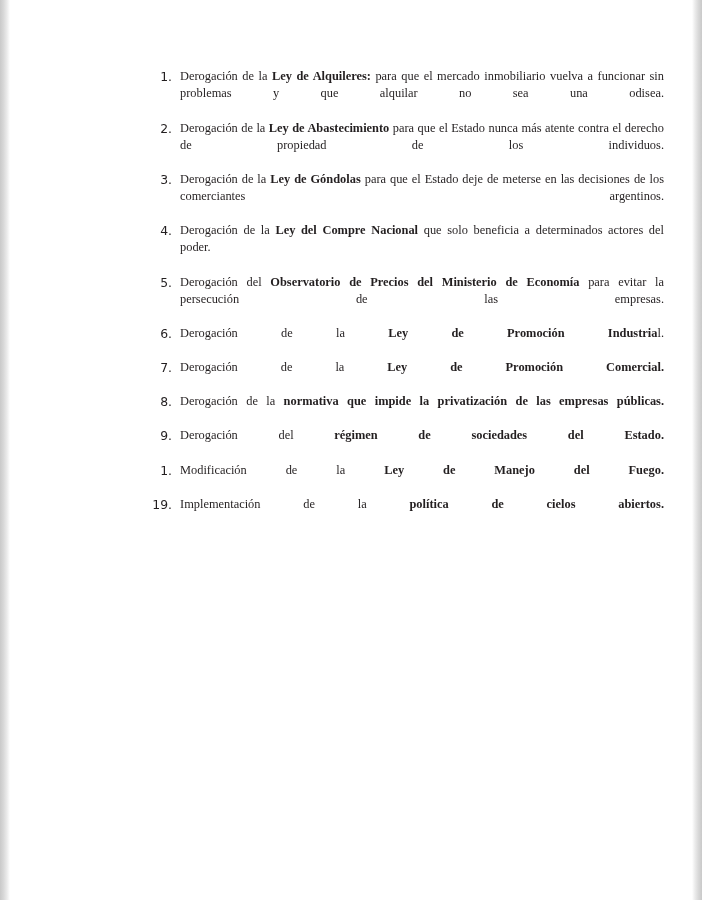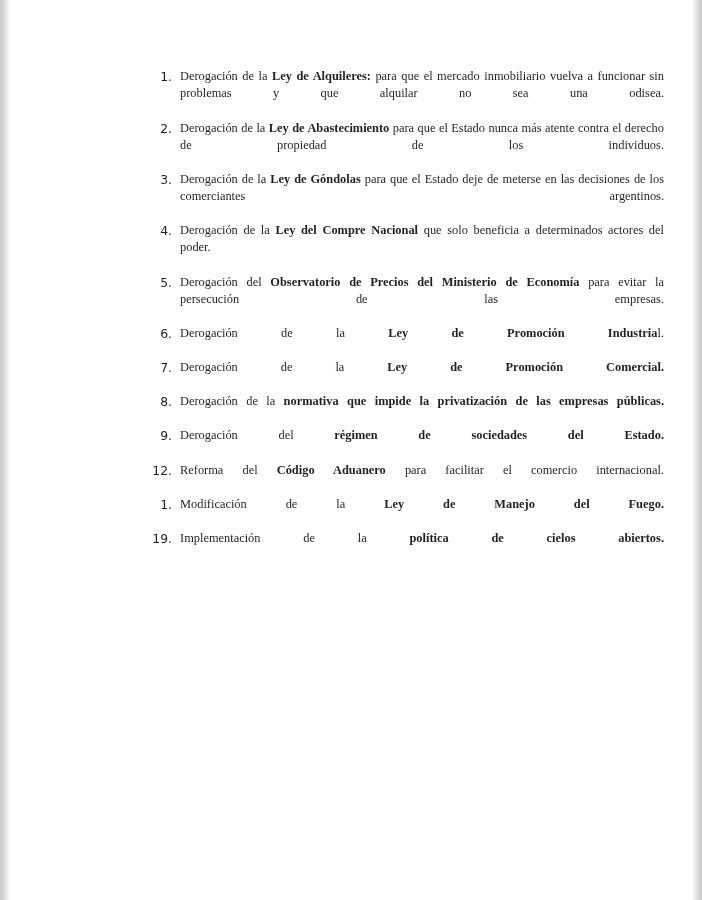--- a/index.html
+++ b/index.html
@@ -135,25 +135,20 @@
         <span class="item-number">8.</span>
         <span class="item-gap wide"></span>
         <span class="item-text"><span>Derogación de la </span><b>normativa que impide la privatización de las empresas públicas.</b></span>
       </li>
       <li class="list-item">
         <span class="item-number">9.</span>
         <span class="item-gap wide"></span>
         <span class="item-text"><span>Derogación del </span><b>régimen de sociedades del Estado.</b></span>
       </li>
       <li class="list-item">
-        <span class="item-number">12.</span>
-        <span class="item-gap wide"></span>
-        <span class="item-text"><span>Reforma del </span><b>Código Aduanero</b><span> para facilitar el comercio internacional.</span></span>
-      </li>
-      <li class="list-item">
         <span class="item-number">1.</span>
         <span class="item-gap wide"></span>
         <span class="item-text"><span>Modificación de la </span><b>Ley de Manejo del Fuego.</b></span>
       </li>
       <li class="list-item">
         <span class="item-number">19.</span>
         <span class="item-gap wide"></span>
         <span class="item-text"><span>Implementación de la </span><b>política de cielos abiertos.</b></span>
       </li>
     </ol>

